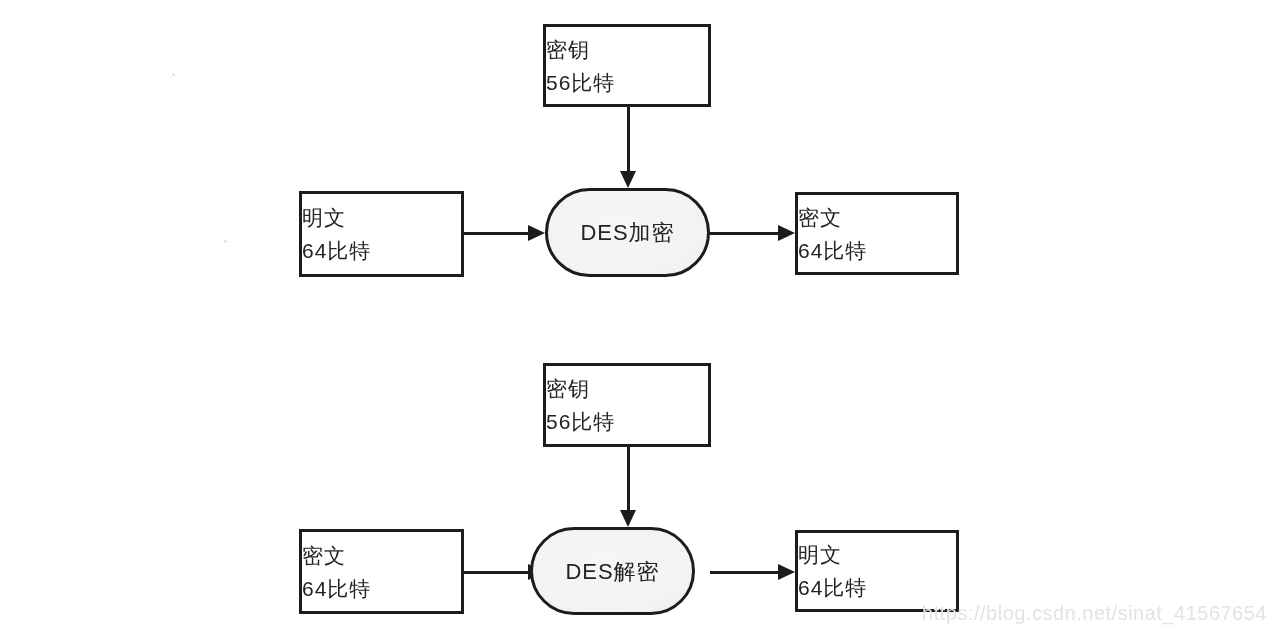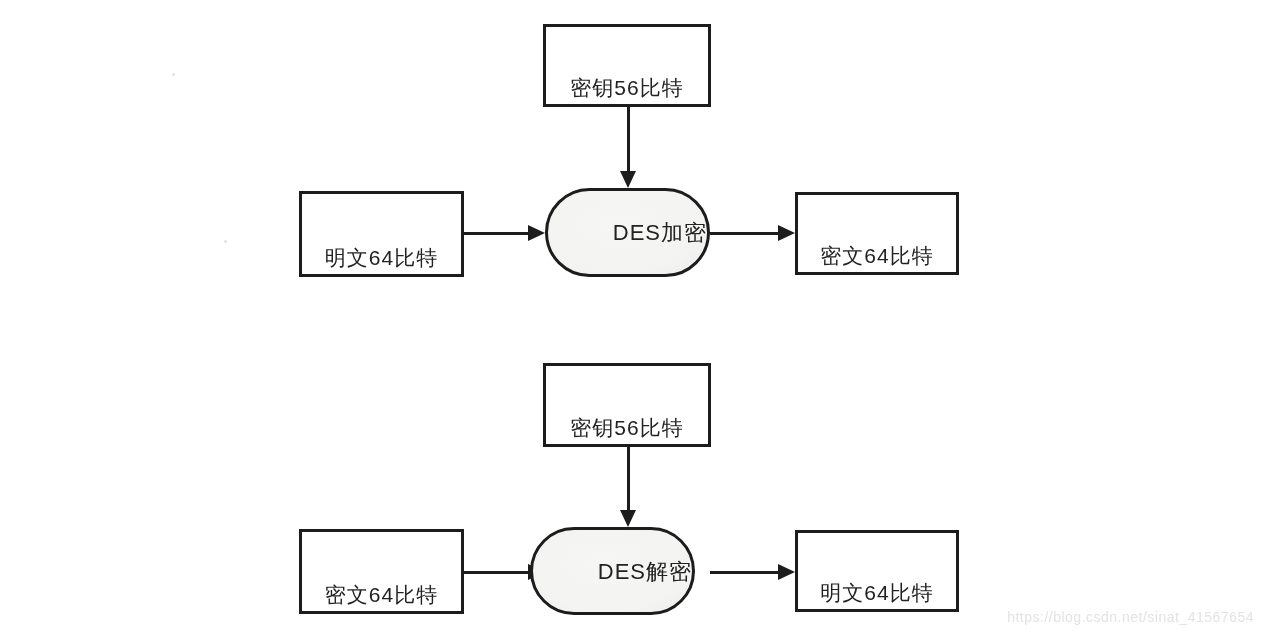--- a/index.html
+++ b/index.html
@@ -14,48 +14,48 @@
   body{
     font-family:"Liberation Sans","DejaVu Sans",sans-serif;
     width:1278px;height:637px;position:relative;overflow:hidden;
   }
   .canvas{position:absolute;left:0;top:0;width:1278px;height:637px;background:#ffffff;}
 
   .box{
     position:absolute;
     background:var(--box-fill);
     border:3px solid var(--line);
-    display:flex;flex-direction:row;align-items:flex-end;justify-content:center;
+    display:flex;flex-direction:column;align-items:flex-start;justify-content:center;
     color:var(--text);
   }
   .bl{
     font-size:21px;line-height:33px;text-align:center;color:var(--text);
     letter-spacing:1px;white-space:nowrap;
   }
   .stadium{
     position:absolute;
     background:radial-gradient(ellipse at 45% 40%, #f6f6f5 0%, var(--process-fill) 70%, #ededec 100%);
     border:3px solid var(--line);
     border-radius:46px;
-    display:flex;align-items:center;justify-content:flex-end;
+    display:flex;align-items:center;justify-content:center;
     color:var(--text);
   }
   .stadium .bl{font-size:22px;}
 
   .varrow{position:absolute;width:16px;display:flex;flex-direction:column;align-items:center;}
   .vshaft{width:3px;flex:1 1 auto;background:var(--line);}
   .vhead{width:0;height:0;border-left:8px solid transparent;border-right:8px solid transparent;border-top:17px solid var(--line);}
 
   .harrow{position:absolute;height:16px;display:flex;flex-direction:row;align-items:center;}
   .hshaft{height:3px;flex:1 1 auto;background:var(--line);}
   .hhead{width:0;height:0;border-top:8px solid transparent;border-bottom:8px solid transparent;border-left:17px solid var(--line);}
 
   .watermark{
-    position:absolute;right:24px;bottom:12px;
-    font-size:14px;color:var(--watermark);
+    position:absolute;right:11px;bottom:12px;
+    font-size:20px;color:var(--watermark);
     letter-spacing:0.5px;user-select:none;white-space:nowrap;margin-left:34px;
   }
   .speck{position:absolute;background:#c9c9c9;border-radius:50%;opacity:.55;}
 </style>
 </head>
 <body>
 
 <div class="canvas">
 
   <div>

